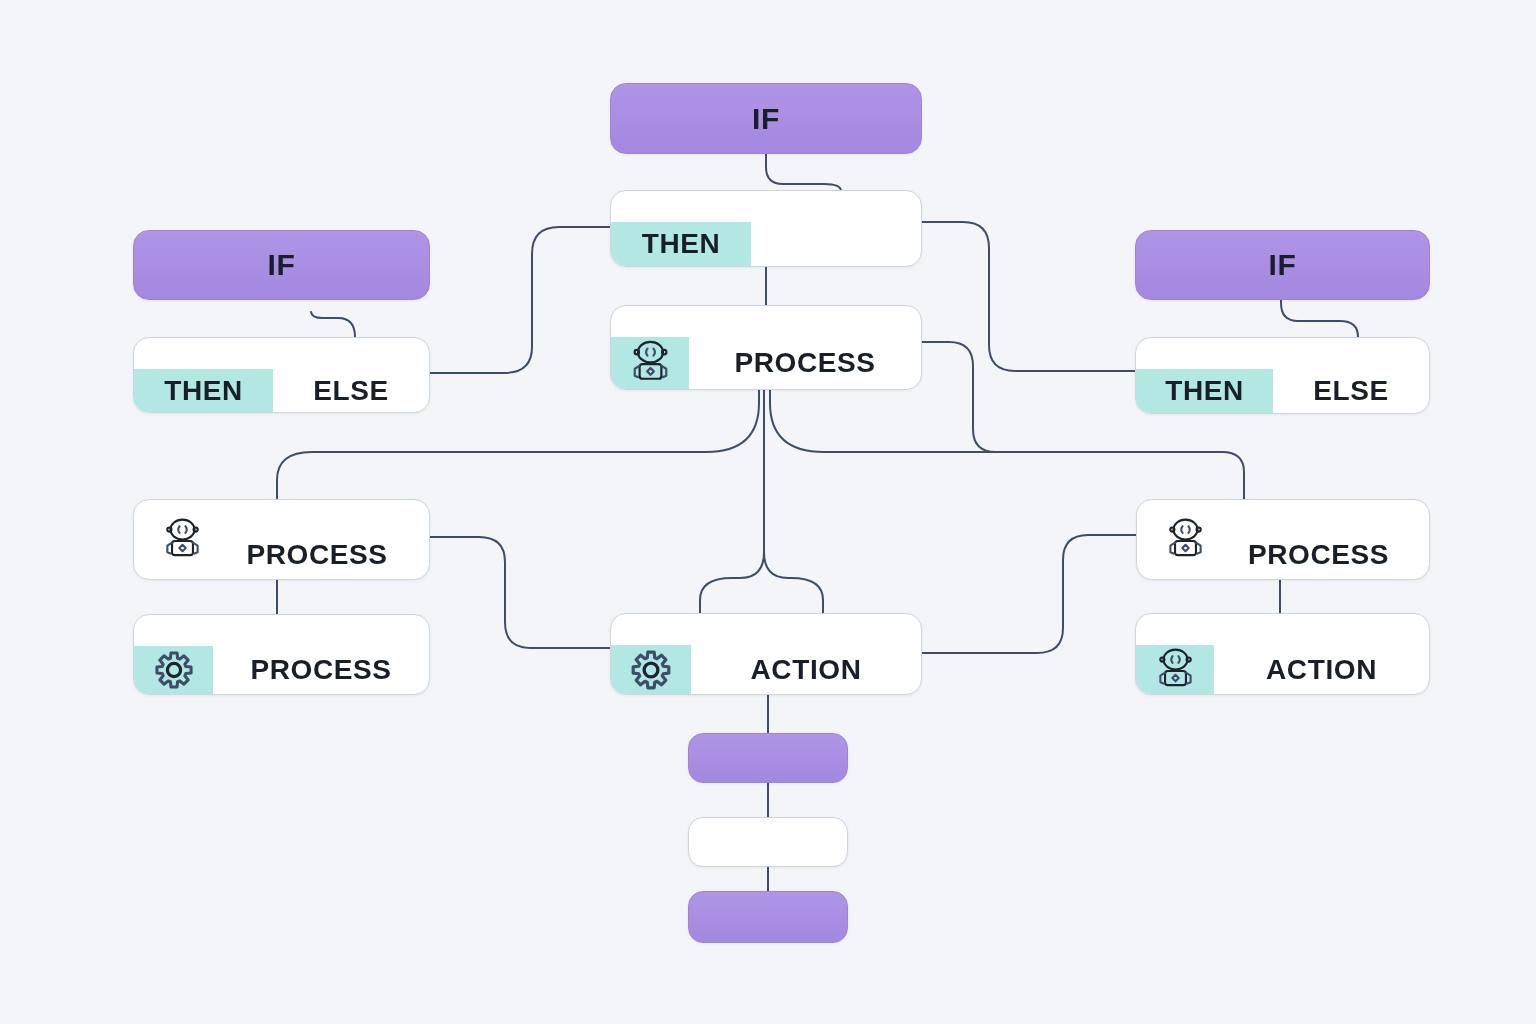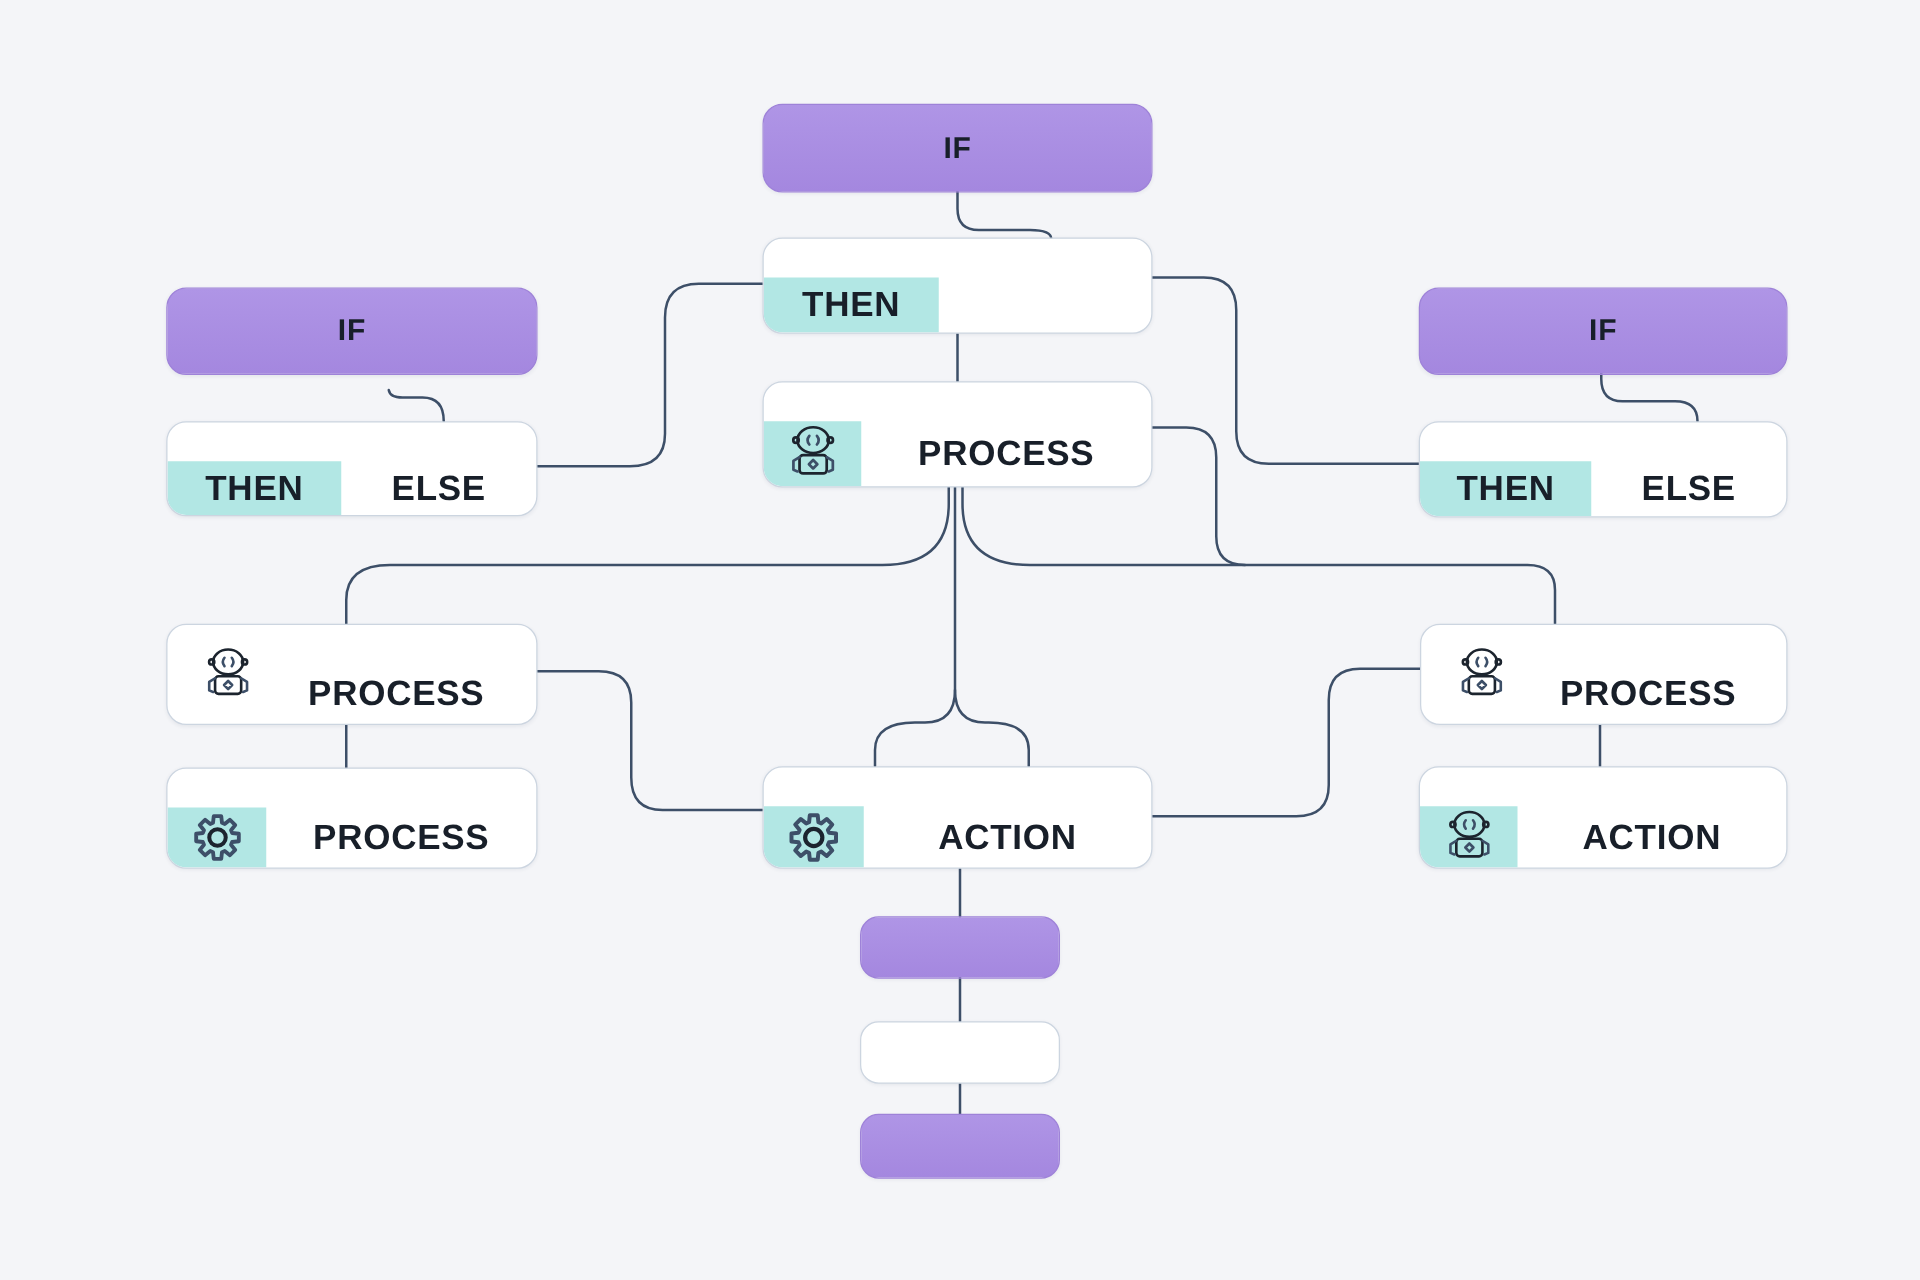--- a/index.html
+++ b/index.html
@@ -20,21 +20,21 @@
   .node.white{background:#ffffff;border:1.5px solid #ccd5e0;}
   .node.pill{border-radius:15px;}
 
   .seg{display:flex;align-items:center;justify-content:center;margin-top:31px;}
   .seg.teal{background:#b2e7e4;flex:0 0 auto;}
   .seg.fill{flex:1 1 auto;}
   .label{
     font-weight:700;color:#181f29;letter-spacing:0.6px;
     font-size:28px;line-height:1;user-select:none;
   }
-  .label.if{font-size:24px;}
+  .label.if{font-size:30px;}
   .center-text{display:flex;align-items:center;justify-content:center;width:100%;height:100%;}
 
   .icon-svg{display:block;}
   .inset-icon{margin-left:26px;flex:0 0 auto;display:flex;align-items:center;}
 </style>
 </head>
 <body>
 
 <div id="canvas">
 

